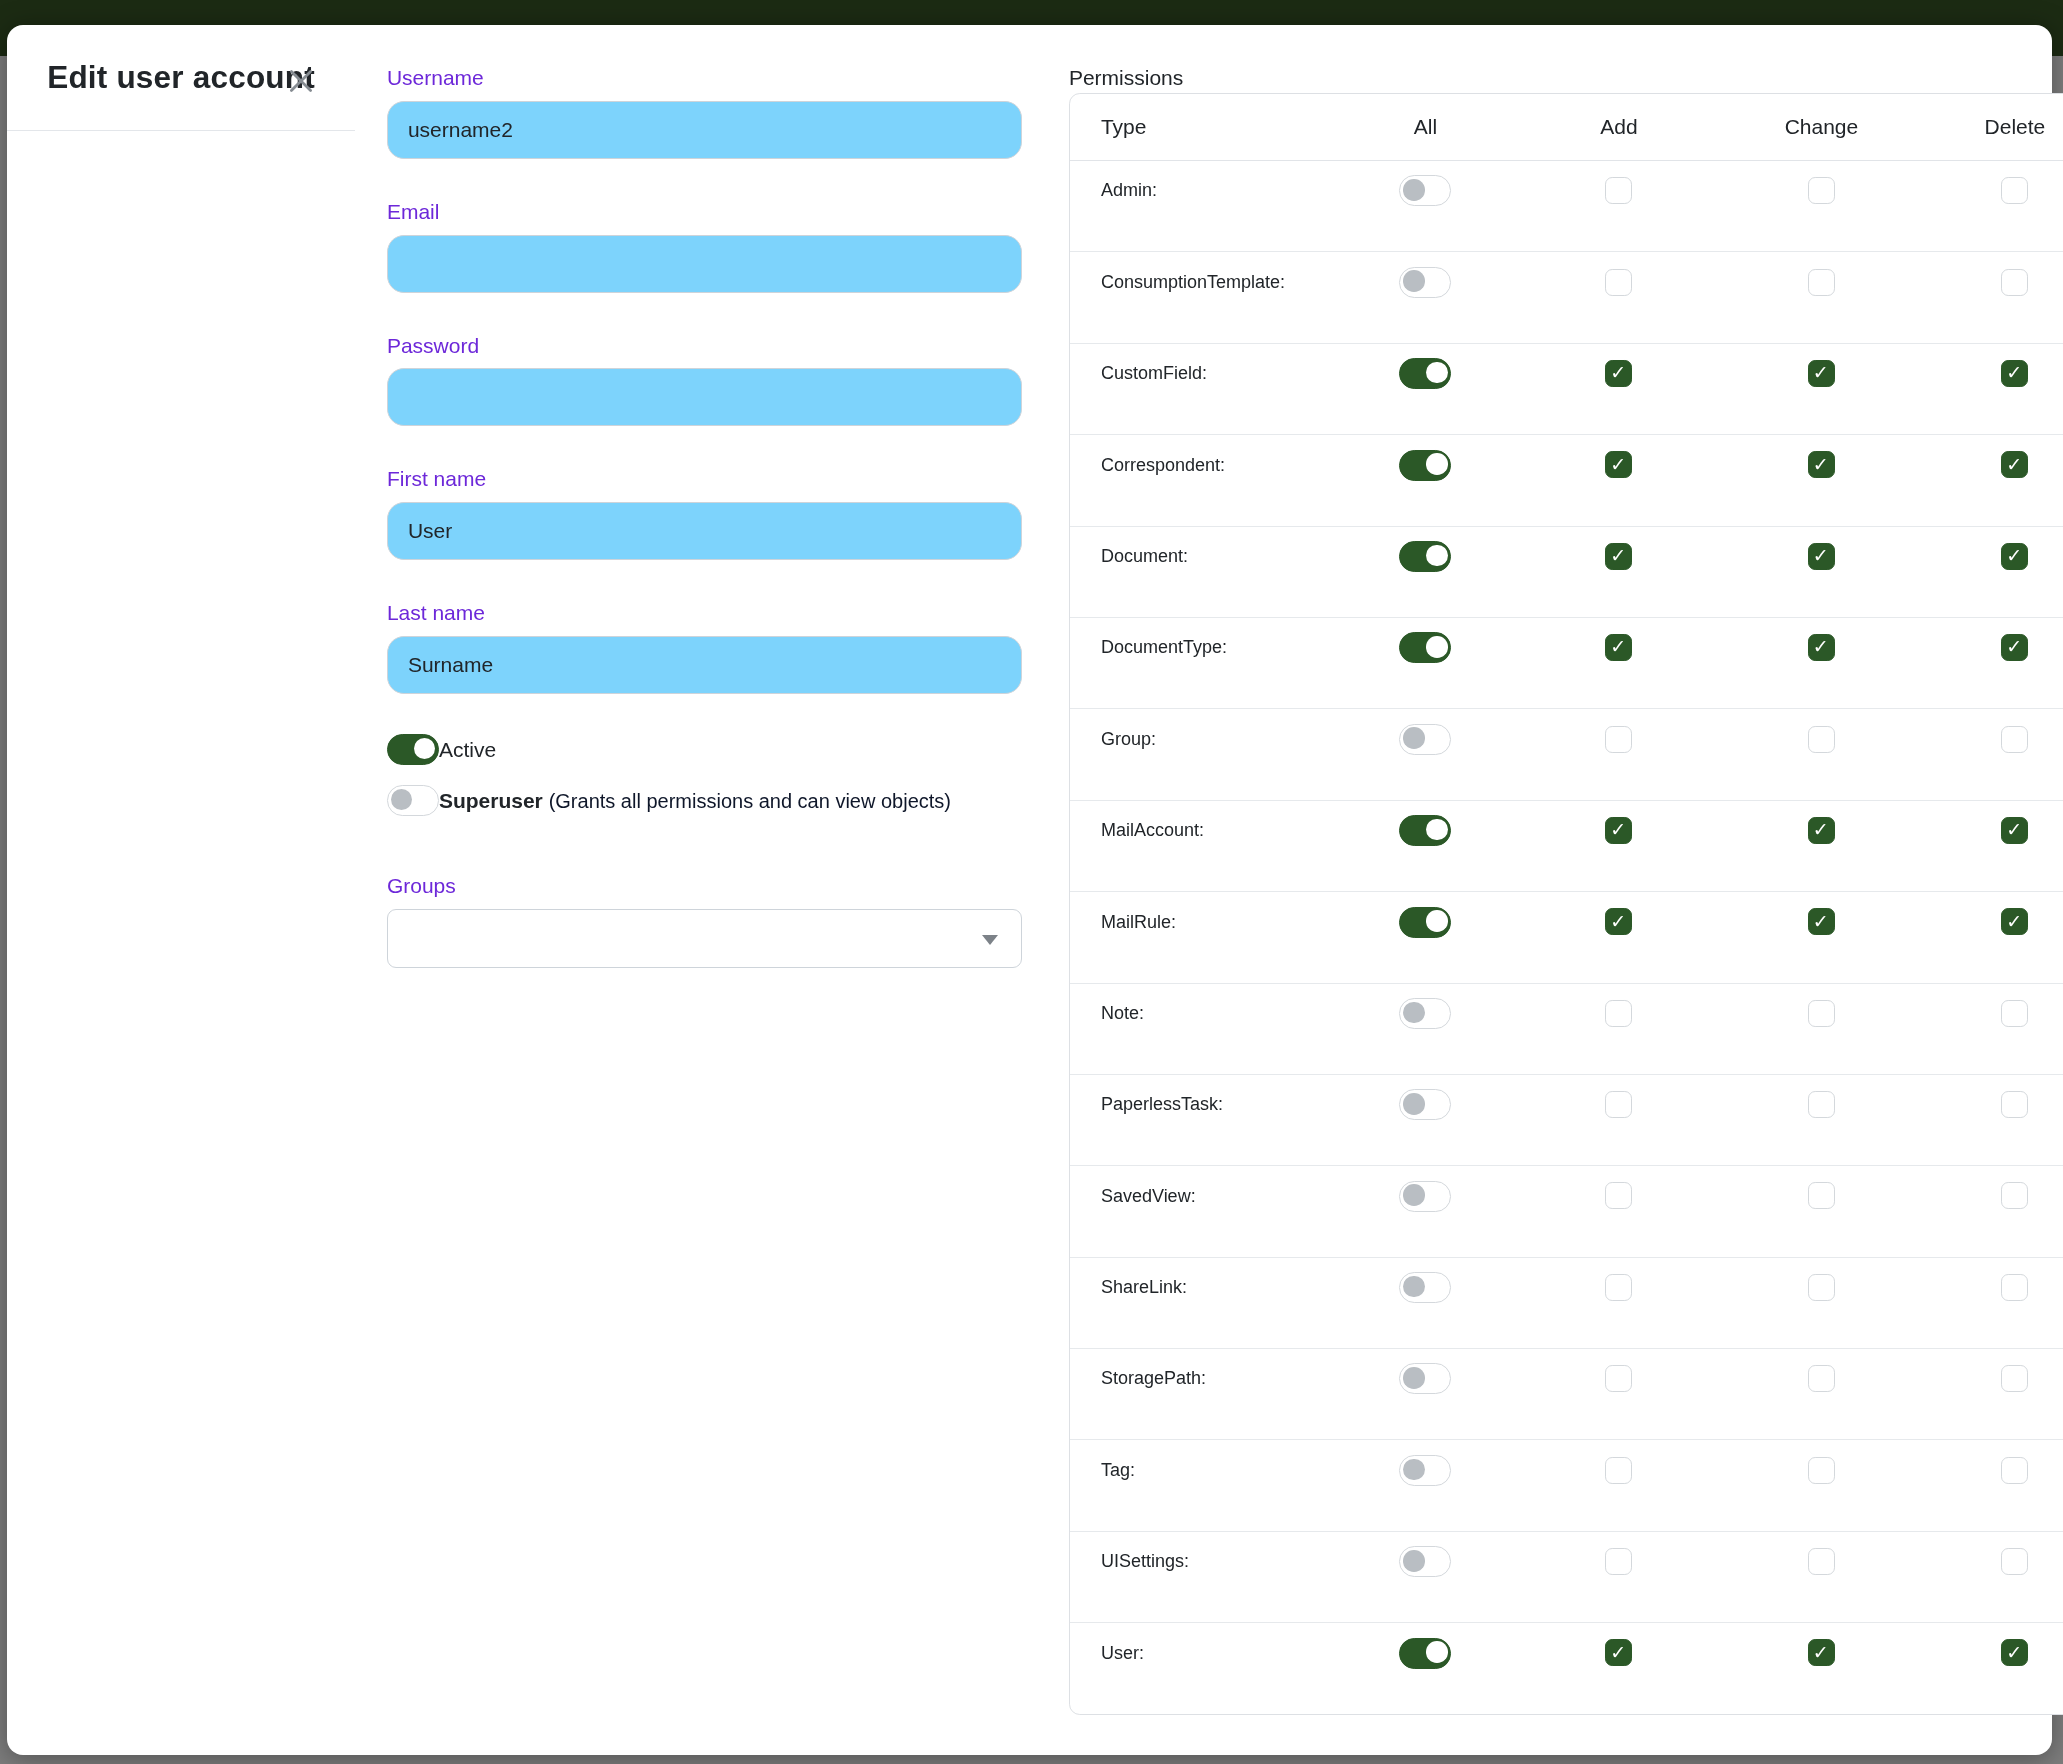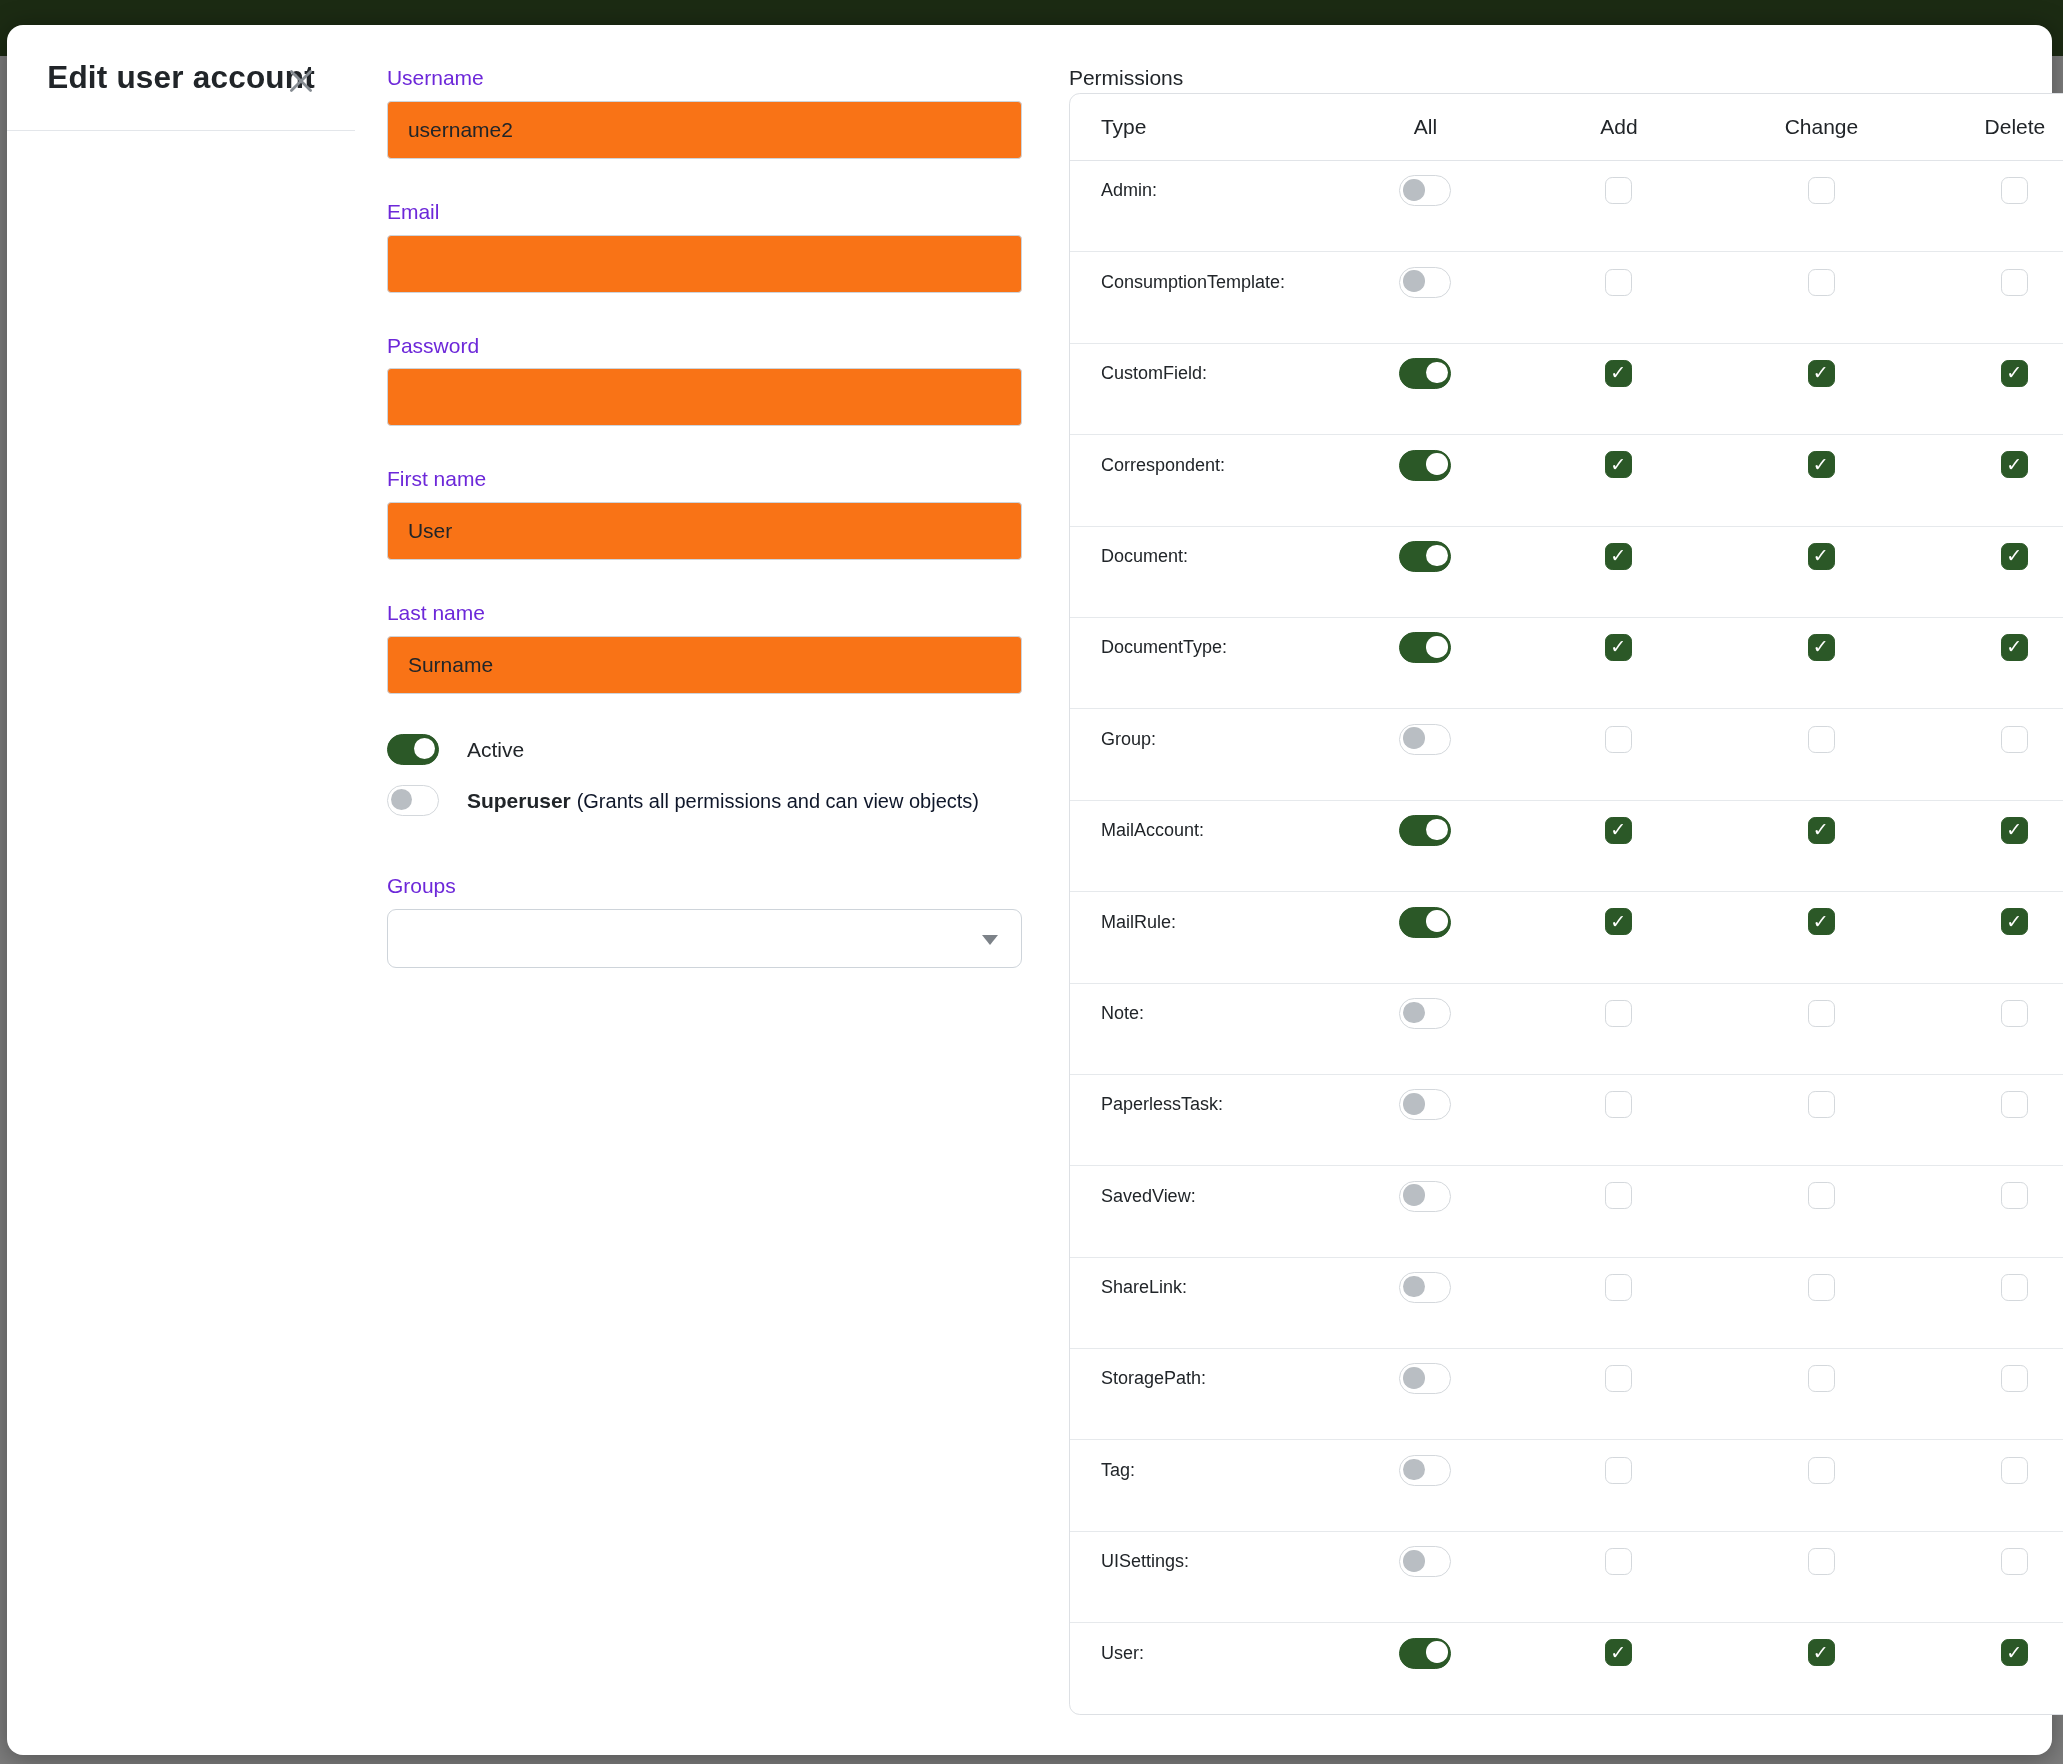--- a/index.html
+++ b/index.html
@@ -39,41 +39,41 @@
     flex: 1 1 auto; display: flex;
     padding: 40px 27px 0 32px;
   }
   .left-col { width: 635px; flex: 0 0 auto; margin-right: 47px; }
   .right-col { flex: 1 1 auto; }
 
   .form-group { margin-bottom: 40px; }
   .form-label { display: block; font-size: 21px; line-height: 25px; margin-bottom: 10.8px; color: #6d28d9; }
   .text-input {
     width: 100%; height: 58px; box-sizing: border-box;
-    border: 1.8px solid #ced4da; border-radius: 4px;
+    border: 1.8px solid #ced4da; border-radius: 17px;
     padding: 0 20px; font-size: 21px; color: #212529;
-    font-family: inherit; outline: none; background: #f97316;
+    font-family: inherit; outline: none; background: #7dd3fc;
   }
   
   .toggle {
     display: inline-block; position: relative;
     width: 52px; height: 31px; box-sizing: border-box;
     border-radius: 15.3px; background: #ffffff;
     border: 1.8px solid #d4d8dc; cursor: pointer; flex: 0 0 auto;
   }
   .toggle .knob {
     position: absolute; top: 2.7px; left: 2.7px;
     width: 21.6px; height: 21.6px; border-radius: 50%;
     background: #b9bec3;
   }
   .toggle.on { background: var(--accent); border-color: var(--accent); }
   .toggle.on .knob { left: auto; right: 2.7px; background: #ffffff; }
 
   .check-row { display: flex; align-items: flex-start; margin-bottom: 20px; }
-  .check-row .lbl { font-size: 21px; line-height: 31px; margin-left: 28px; }
+  .check-row .lbl { font-size: 21px; line-height: 31px; margin-left: 0; }
   .lbl-strong { font-weight: 600; }
   .hint { color: #0f172a; font-weight: 400; font-size: 20px; }
   .superuser-text { max-width: 540px; }
 
   .groups-group { margin-top: 56px; }
   .select-box {
     position: relative; width: 100%; height: 59px; box-sizing: border-box;
     border: 1.8px solid #ced4da; border-radius: 9px; background: #fff; cursor: pointer;
   }
   .select-caret {

